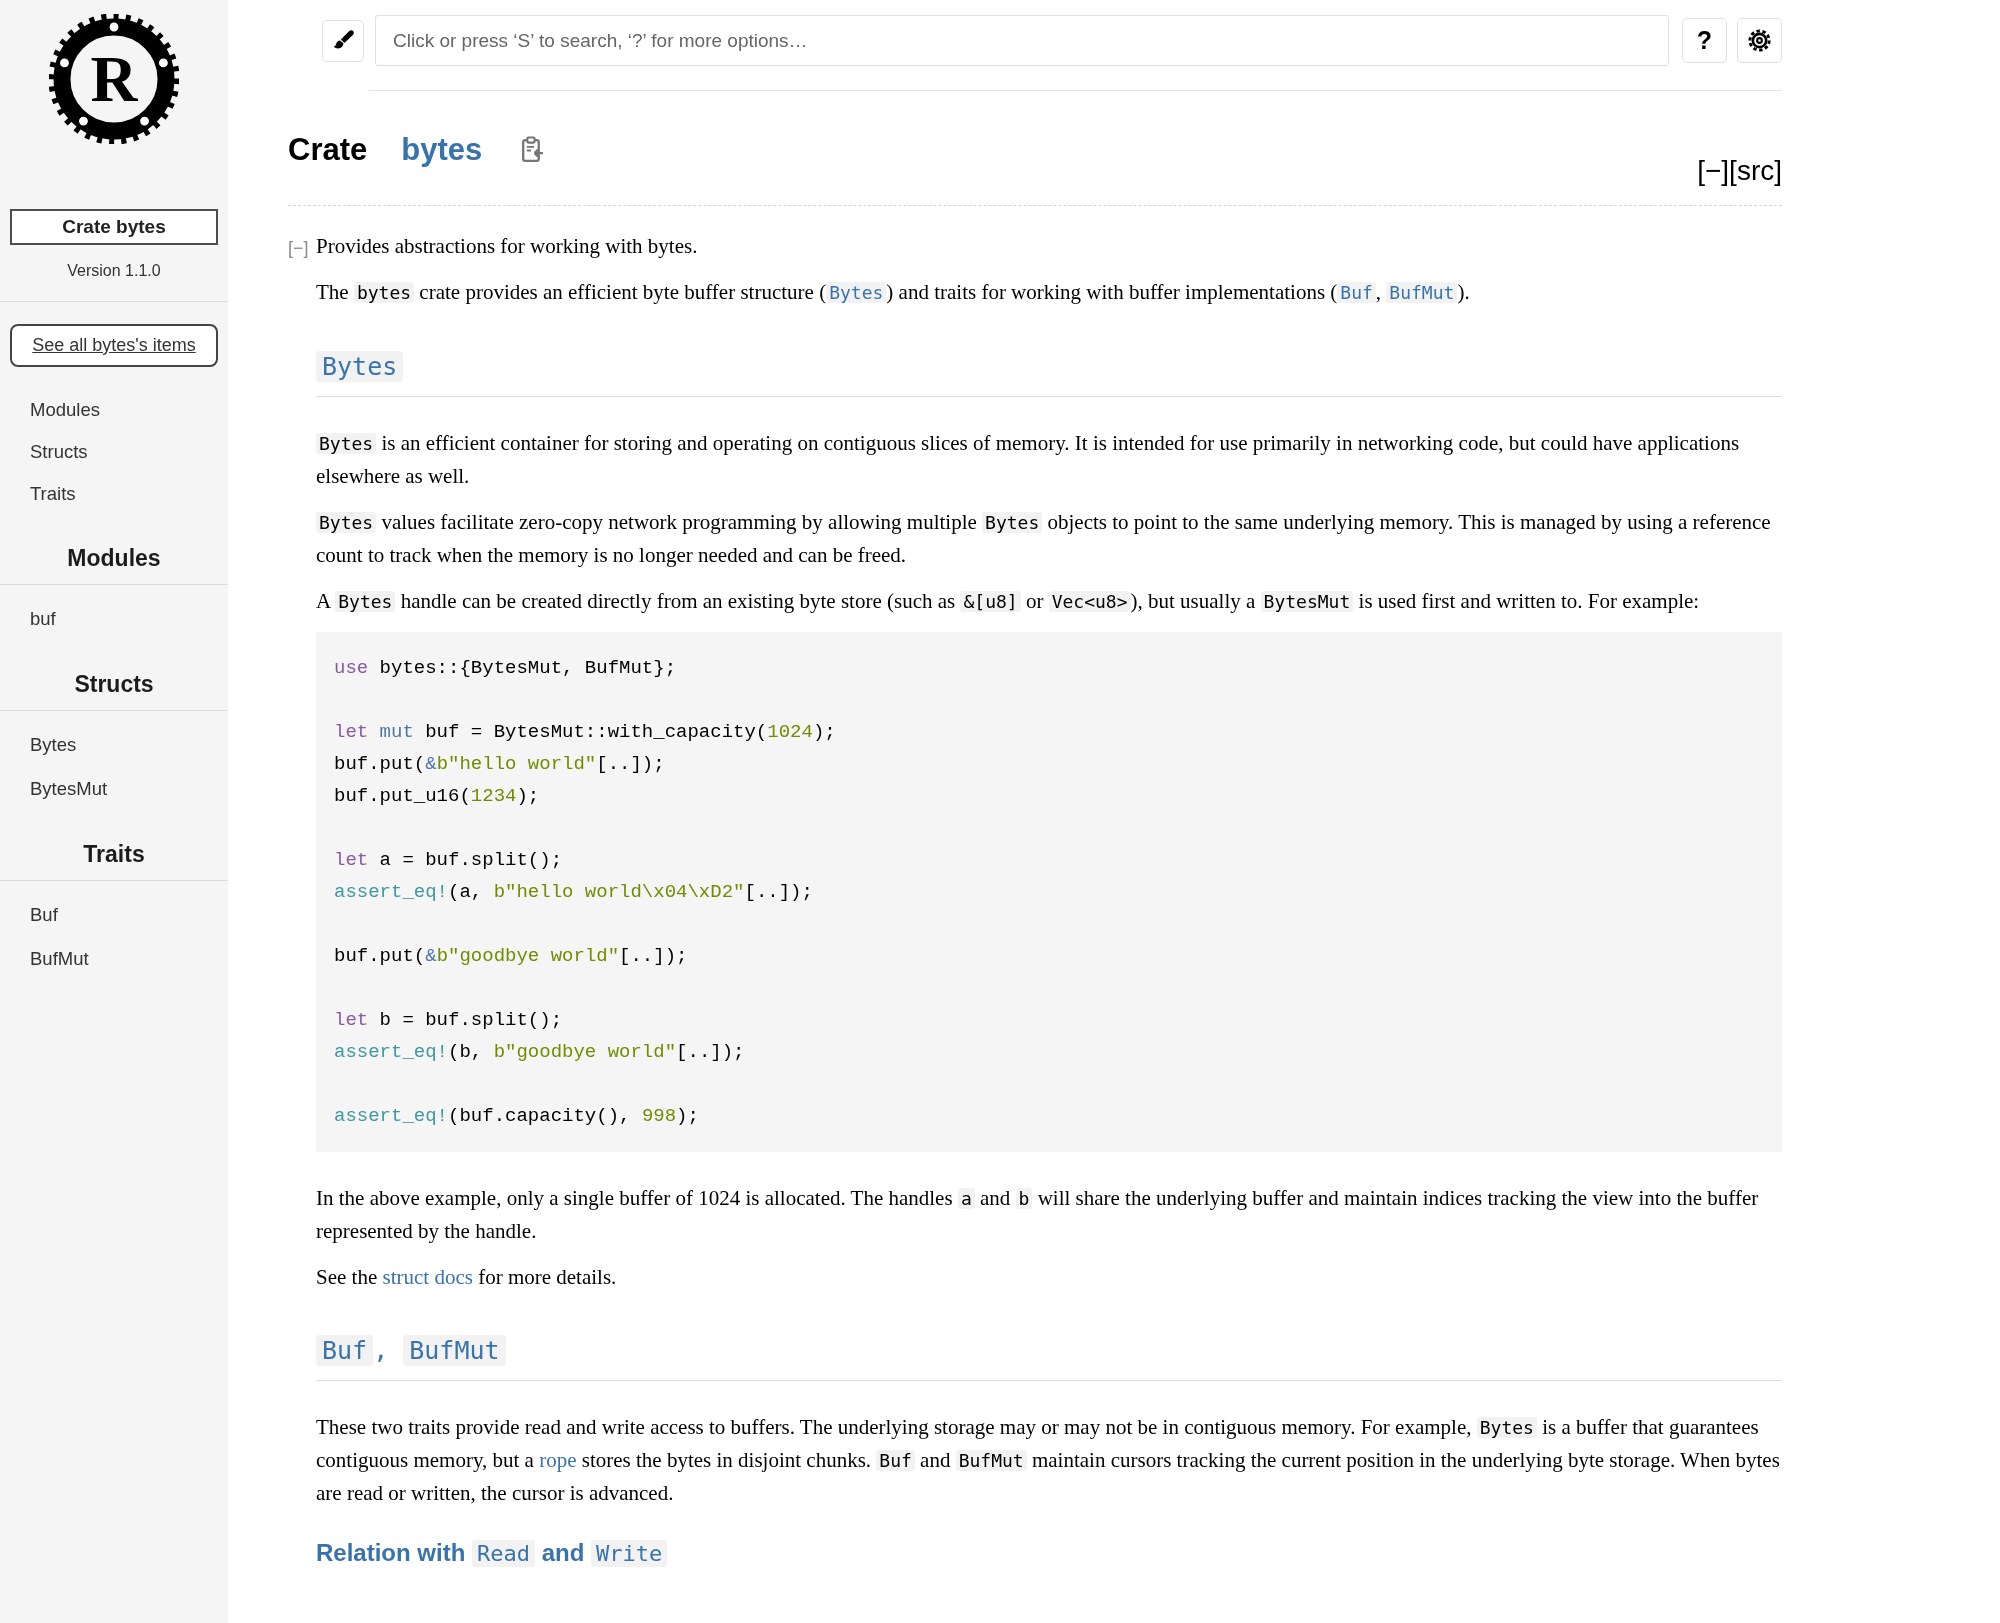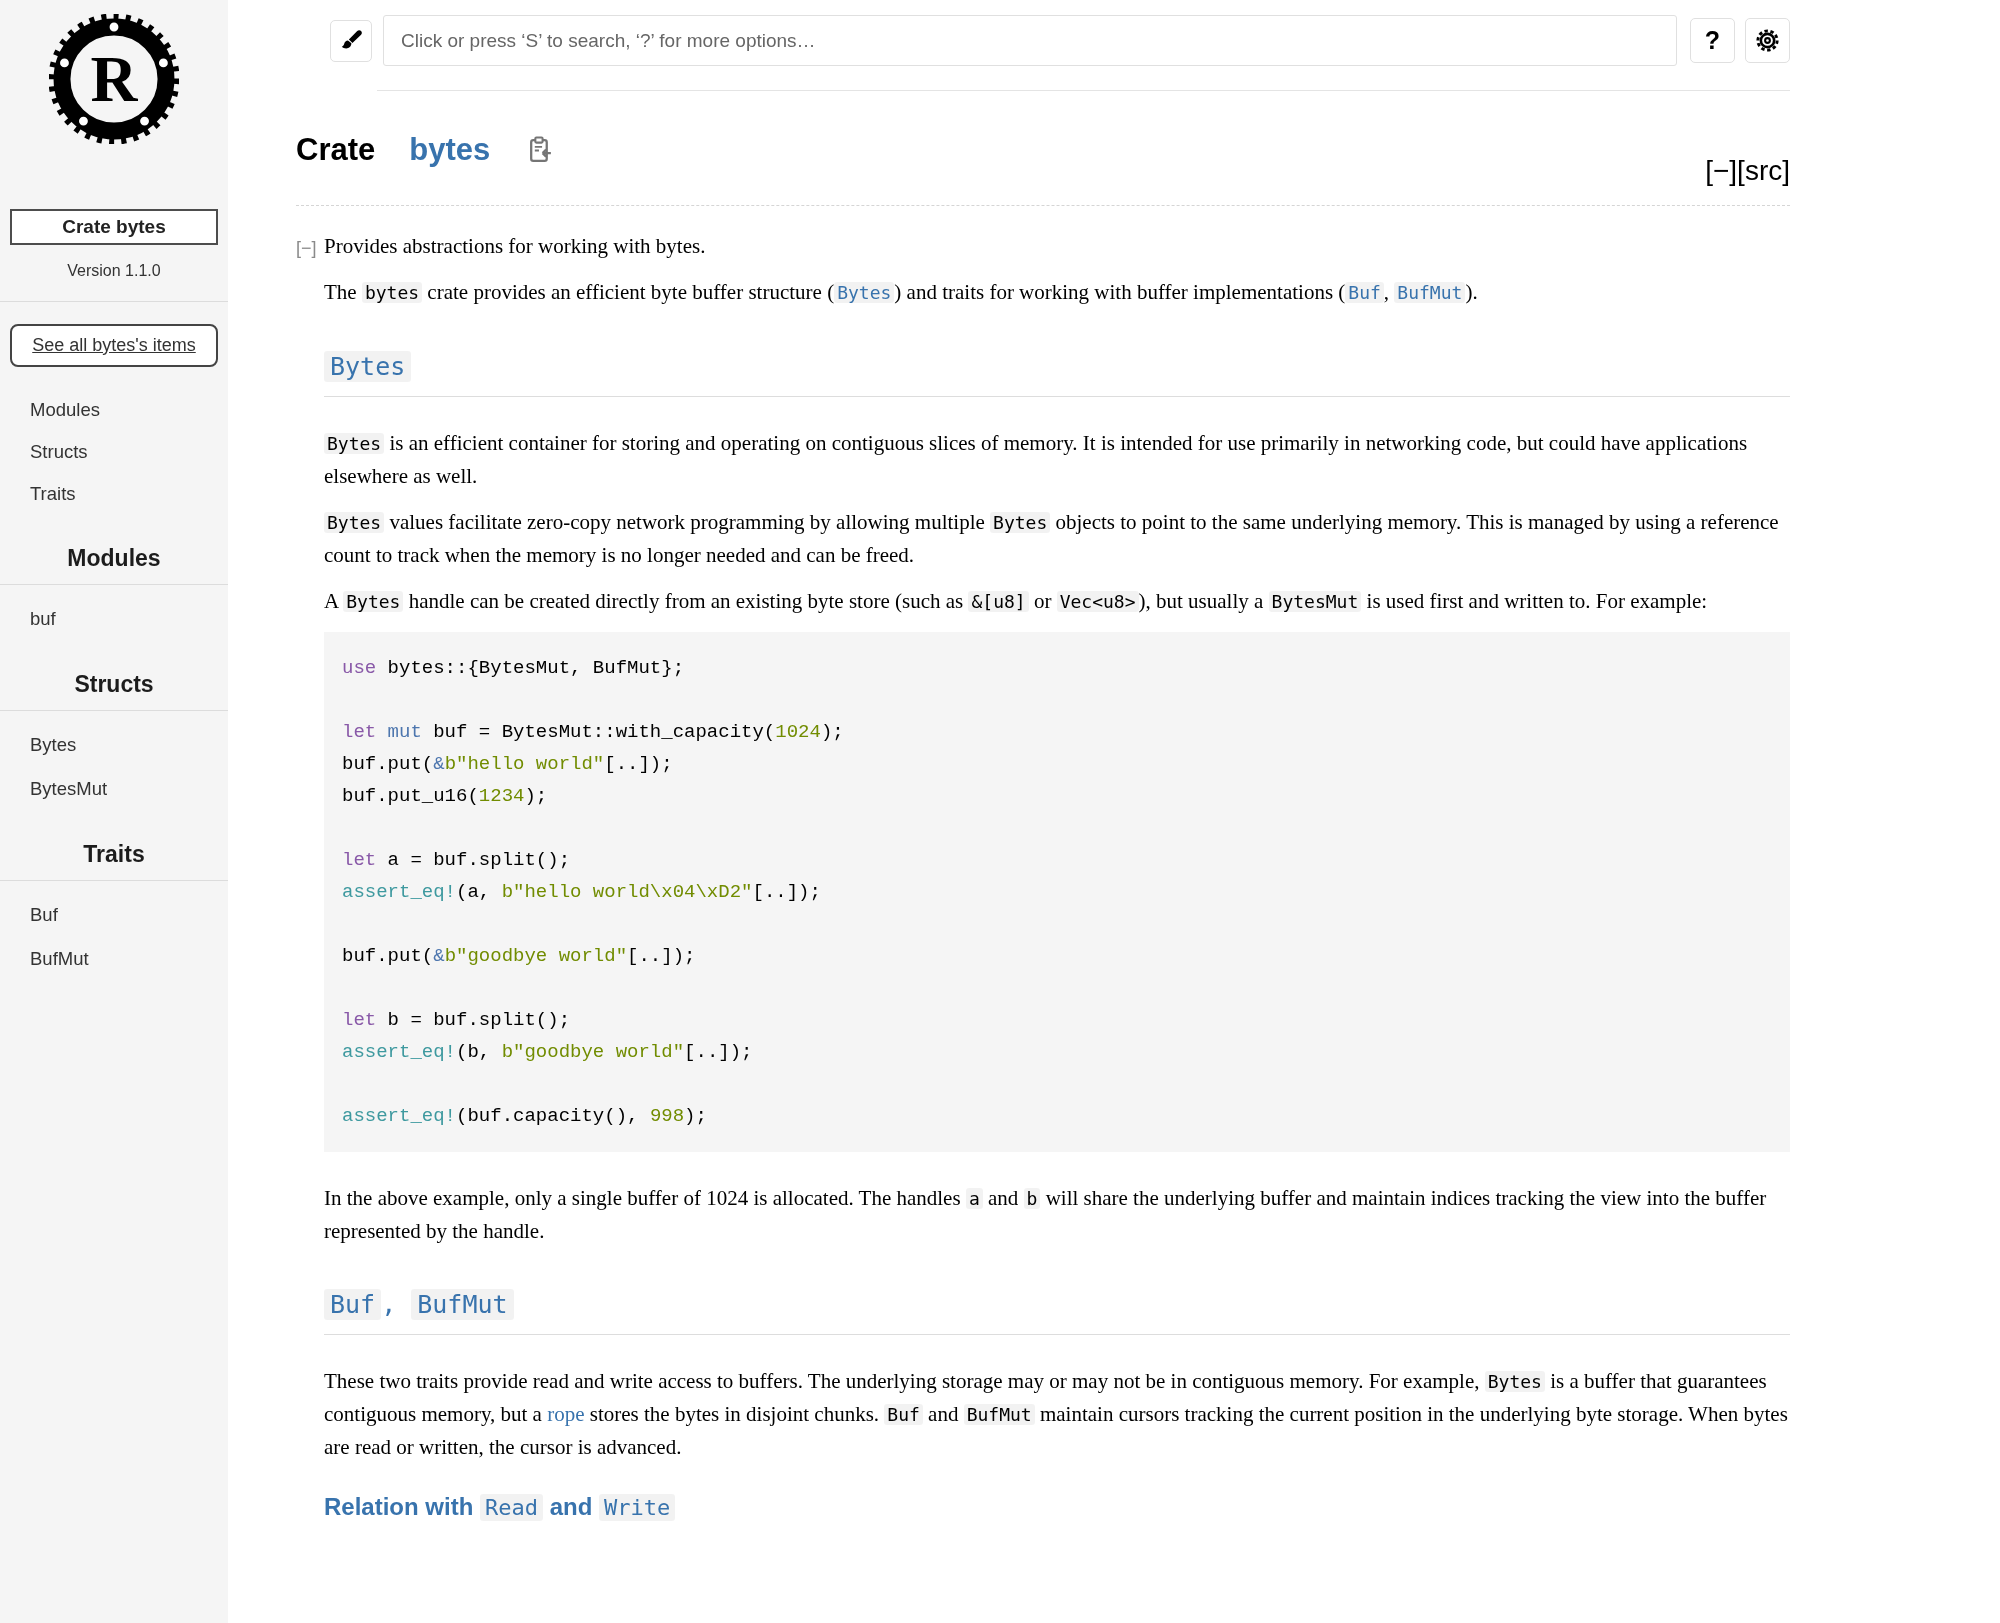--- a/index.html
+++ b/index.html
@@ -20,21 +20,21 @@
   .top-links { list-style: none; margin-top: 22px; }
   .top-links li a { display: block; line-height: 42px; padding-left: 30px;
     font-size: 18.5px; color: #333; text-decoration: none; }
   .block h3 { margin-top: 30px; text-align: center; font-size: 23px; color: #1c1c1c;
     padding-bottom: 12px; border-bottom: 1px solid #DCDCDC; font-weight: bold; }
   .block ul { list-style: none; margin-top: 12px; }
   .block ul li a { display: block; line-height: 44px; padding-left: 30px;
     font-size: 18.5px; color: #333; text-decoration: none; }
 
   
-  .main { position: absolute; left: 228px; top: 0; width: 1772px; height: 1623px; }
+  .main { position: absolute; left: 220px; top: 0; width: 1772px; height: 1623px; }
   .content { padding: 0 210px 0 68px; }
 
   .search-row { display: flex; align-items: center; margin-top: 15px; }
   .icon-btn { background: #fff; border: 1px solid #e0e0e0; border-radius: 5px;
     display: flex; align-items: center; justify-content: center; cursor: pointer; }
   .theme-btn { margin-left: 34px; width: 42px; height: 42px; }
   .search-input { flex: 1; margin-left: 11px; height: 51px; border: 1px solid #e0e0e0;
     border-radius: 3px; padding: 0 17px; font-size: 19px; color: #444;
     font-family: "Liberation Sans", sans-serif; background: #fff; }
   .search-input::placeholder { color: #666; opacity: 1; }
@@ -219,20 +219,21 @@
 <span class="mac">assert_eq!</span><span>(a, </span><span class="str">b"hello world\x04\xD2"</span><span>[..]);</span>
 
 <span>buf.put(</span><span class="kw2">&amp;</span><span class="str">b"goodbye world"</span><span>[..]);</span>
 
 <span class="kw">let </span><span>b = buf.split();</span>
 <span class="mac">assert_eq!</span><span>(b, </span><span class="str">b"goodbye world"</span><span>[..]);</span>
 
 <span class="mac">assert_eq!</span><span>(buf.capacity(), </span><span class="num">998</span><span>);</span></pre>
 
       <p class="sp-after-head"><span>In the above example, only a single buffer of 1024 is allocated. The handles </span><span class="icode">a</span><span> and </span><span class="icode">b</span><span> will share the underlying buffer and maintain indices tracking the view into the buffer represented by the handle.</span></p>
+      <p><span>See the </span><a class="dlink">struct docs</a><span> for more details.</span></p>
 
       <h1 class="doc-section"><a class="icode ilink">Buf</a><span class="hblue">, </span><a class="icode ilink">BufMut</a></h1>
 
       <p class="sp-after-head"><span>These two traits provide read and write access to buffers. The underlying storage may or may not be in contiguous memory. For example, </span><span class="icode">Bytes</span><span> is a buffer that guarantees contiguous memory, but a </span><a class="dlink">rope</a><span> stores the bytes in disjoint chunks. </span><span class="icode">Buf</span><span> and </span><span class="icode">BufMut</span><span> maintain cursors tracking the current position in the underlying byte storage. When bytes are read or written, the cursor is advanced.</span></p>
 
       <h2 class="relation"><span class="hblue">Relation with </span><a class="icode ilink">Read</a><span class="hblue"> and </span><a class="icode ilink">Write</a></h2>
 
     </div>
   </div>
 </div>

